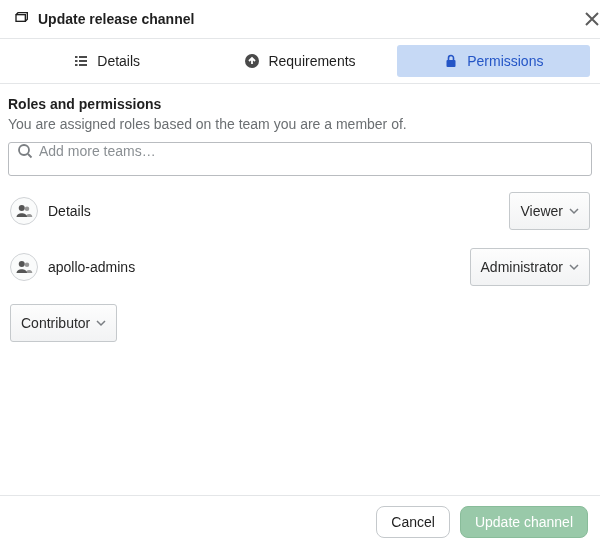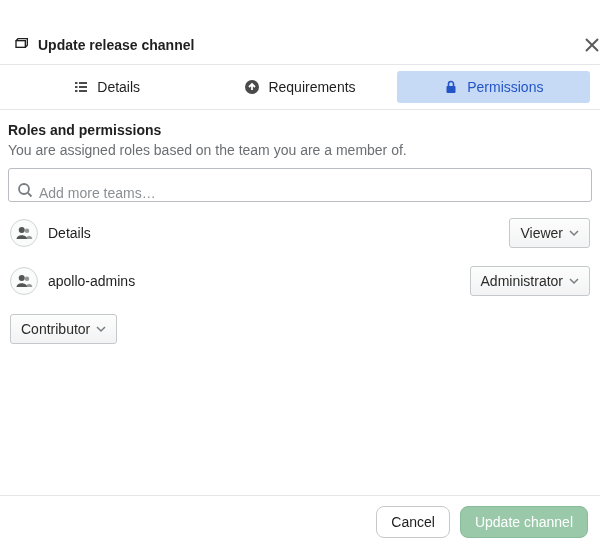--- a/index.html
+++ b/index.html
@@ -1,40 +1,40 @@
 <!DOCTYPE html>
 <html><head>
 <meta charset="utf-8">
 <style>
   * { box-sizing: border-box; margin: 0; padding: 0; }
   html, body { width: 600px; height: 548px; font-family: -apple-system, BlinkMacSystemFont, "Segoe UI", Arial, sans-serif; font-size: 14px; color: #1f1f1f; background: #fff; }
   .dialog { display: flex; flex-direction: column; height: 100%; }
-  .header { display: flex; align-items: center; padding: 10px 0 10px 14px; height: 38px; margin-top: 26px; }
+  .header { display: flex; align-items: center; padding: 10px 0 10px 14px; height: 38px; }
   .header .title-wrap { display: flex; align-items: center; gap: 8px; flex: 1; }
   .header .title { font-weight: 600; font-size: 14px; }
   .close { width: 16px; height: 16px; cursor: pointer; color: #5c5c5c; display:flex; align-items:center; justify-content:center; }
   .divider { border-top: 1px solid #e4e6e8; }
   .tabs { display: flex; height: 44px; padding: 6px 10px 6px 10px; align-items: center; }
   .tab { flex: 1; display: flex; align-items: center; justify-content: center; gap: 8px; height: 32px; border-radius: 3px; cursor: pointer; color: #1f1f1f; }
   .tab.active { background: #c6d9f5; color: #2455c6; }
   .tab.active svg { color: #2455c6; }
   .tab-icon { display:flex; align-items:center; color:#4a4a4a; }
   .tab span.label { font-size: 14px; }
   .body { flex: 1; overflow: auto; padding: 10px 8px 0 8px; }
   .section-title { font-weight: 700; font-size: 14px; margin: 2px 0 4px 0; }
   .section-sub { color: #6b6f72; font-size: 14px; margin-bottom: 10px; }
-  .search { display: flex; align-items: flex-end; border: 1px solid #b9bcc0; border-radius: 3px; height: 34px; padding: 0 8px; gap: 6px; margin-bottom: 16px; }
+  .search { display: flex; align-items: flex-start; border: 1px solid #b9bcc0; border-radius: 3px; height: 34px; padding: 0 8px; gap: 6px; margin-bottom: 16px; }
   .search input { border: none; outline: none; flex: 1; font-size: 14px; color: #333; background: transparent; }
   .search input::placeholder { color: #8a8f93; }
   .team-list { display: flex; flex-direction: column; gap: 18px; padding: 0 2px; }
   .team-row { display: flex; align-items: center; }
   .team-left { display: flex; align-items: center; gap: 10px; flex: 1; }
   .avatar { width: 28px; height: 28px; border-radius: 50%; border: 1px solid #d0d3d6; background: #fafbfb; display:flex; align-items:center; justify-content:center; color:#555; }
   .team-name { font-size: 14px; color: #1f1f1f; }
-  .role-select { display: flex; align-items: center; gap: 6px; border: 1px solid #c5c9cc; border-radius: 3px; background: linear-gradient(#fdfdfd,#f2f3f4); height: 30px; padding: 0 10px; cursor: pointer; color: #2b2b2b; font-size: 14px; }
+  .role-select { display: flex; align-items: center; gap: 6px; border: 1px solid #c5c9cc; border-radius: 3px; background: linear-gradient(#fdfdfd,#f2f3f4); height: 38px; padding: 0 10px; cursor: pointer; color: #2b2b2b; font-size: 14px; }
   .role-select .chev { color: #7a7e82; display:flex; }
   .footer { border-top: 1px solid #e4e6e8; padding: 10px 12px; display: flex; justify-content: flex-end; gap: 10px; }
   .btn { height: 32px; border-radius: 8px; padding: 0 14px; font-size: 14px; cursor: pointer; display:flex; align-items:center; }
   .btn-cancel { border: 1px solid #c5c9cc; background: #fff; color: #1f1f1f; }
   .btn-primary { border: 1px solid #89bc9a; background: #99c9a9; color: #fff; }
 </style>
 </head>
 <body>
 
 <div class="dialog">

